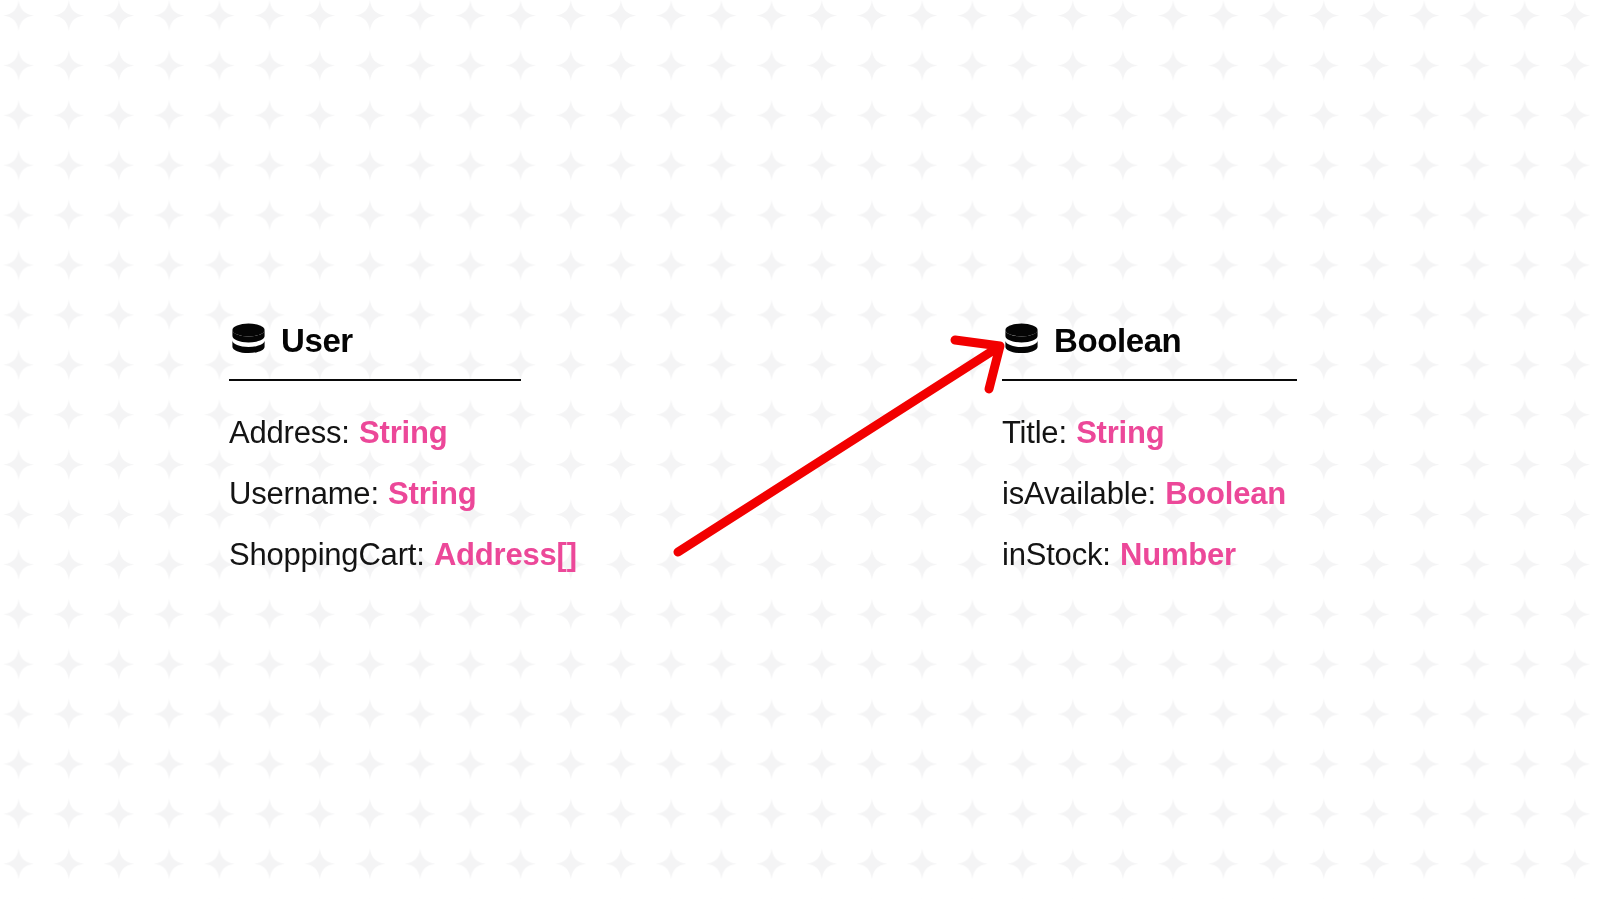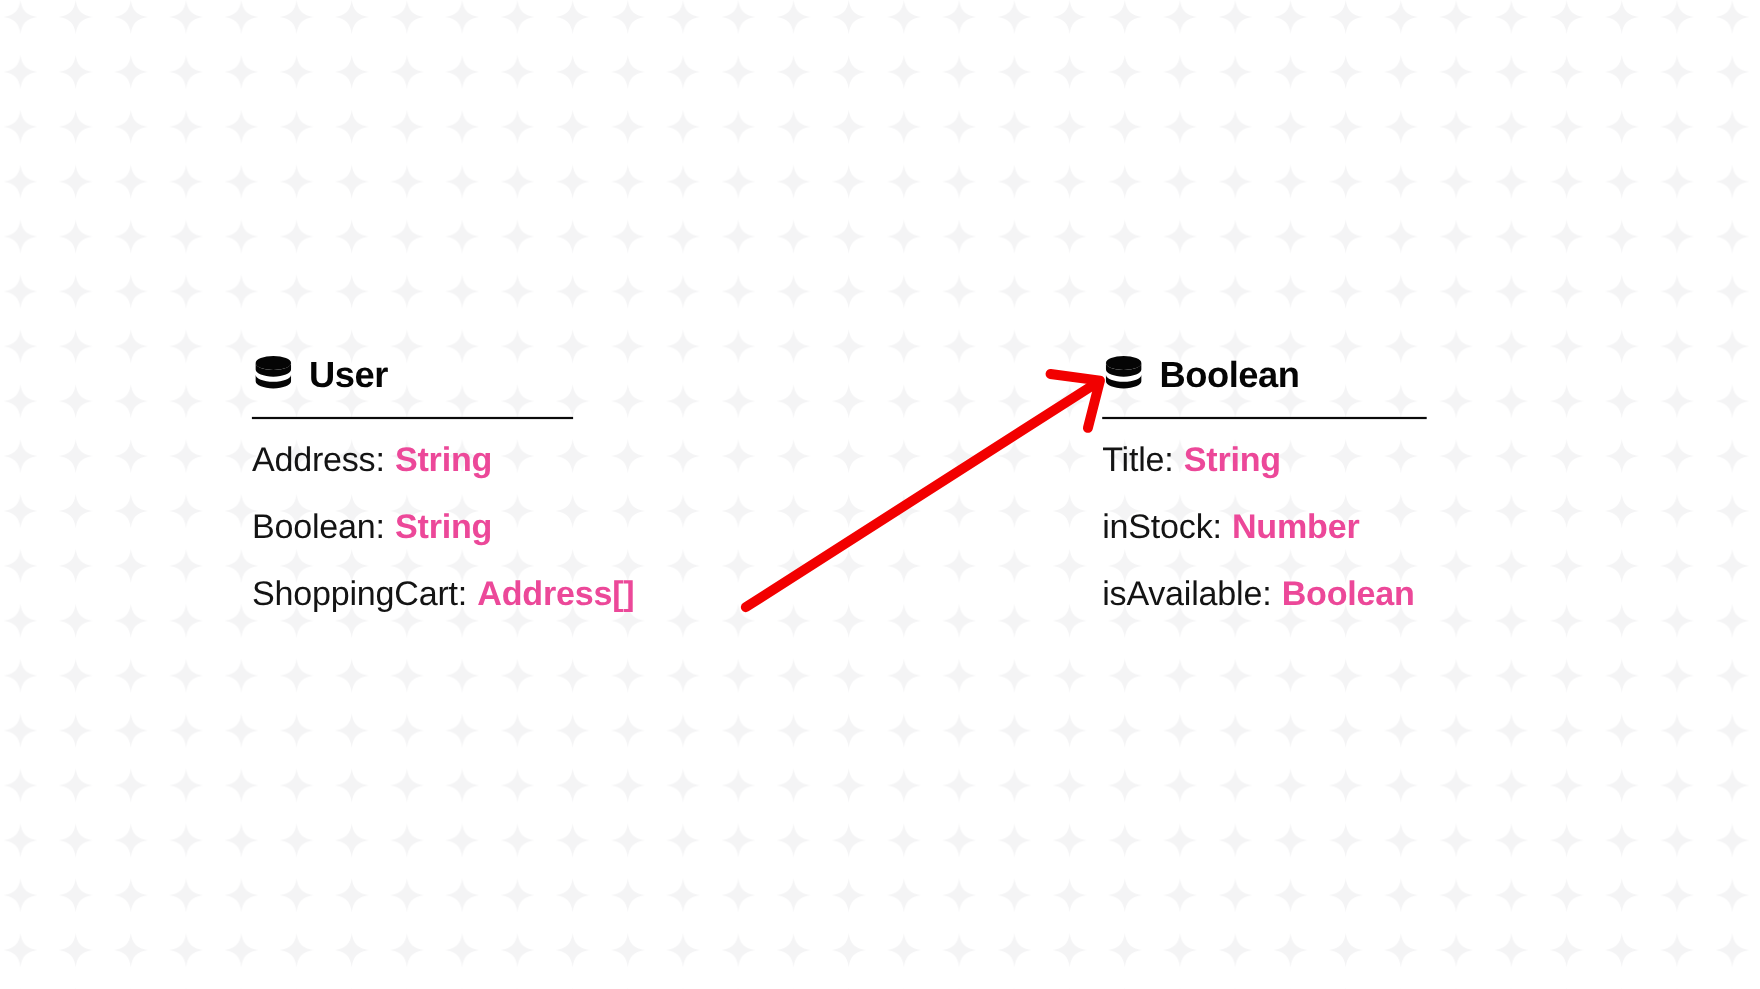--- a/index.html
+++ b/index.html
@@ -73,21 +73,21 @@
   }
   #entity-user .entity-divider    { width: 292px; }
   #entity-product .entity-divider { width: 295px; }
 
   .attr-list {
     margin-top: 6px;
   }
   .attr-row {
     height: 61px;
     display: flex;
-    align-items: center;
+    align-items: flex-end;
     white-space: nowrap;
     font-size: 31px;
     line-height: 1;
     color: #111111;
     letter-spacing: -0.2px;
   }
   .attr-name {
     font-weight: 400;
     color: #141414;
   }
@@ -132,21 +132,21 @@
       </svg>
       <span class="entity-title">User</span>
     </div>
     <div class="entity-divider"></div>
     <div class="attr-list">
       <div class="attr-row">
         <span class="attr-name">Address:</span>
         <span class="attr-type">String</span>
       </div>
       <div class="attr-row">
-        <span class="attr-name">Boolean:</span>
+        <span class="attr-name">Username:</span>
         <span class="attr-type">String</span>
       </div>
       <div class="attr-row">
         <span class="attr-name">ShoppingCart:</span>
         <span class="attr-type">Address[]</span>
       </div>
     </div>
   </div>
 
   <div class="entity" id="entity-product">
@@ -158,26 +158,26 @@
       </svg>
       <span class="entity-title">Boolean</span>
     </div>
     <div class="entity-divider"></div>
     <div class="attr-list">
       <div class="attr-row">
         <span class="attr-name">Title:</span>
         <span class="attr-type">String</span>
       </div>
       <div class="attr-row">
+        <span class="attr-name">isAvailable:</span>
+        <span class="attr-type">Boolean</span>
+      </div>
+      <div class="attr-row">
         <span class="attr-name">inStock:</span>
         <span class="attr-type">Number</span>
-      </div>
-      <div class="attr-row">
-        <span class="attr-name">isAvailable:</span>
-        <span class="attr-type">Boolean</span>
       </div>
     </div>
   </div>
 
 </div>
 
 <svg id="relation-arrow" viewBox="0 0 1600 899" xmlns="http://www.w3.org/2000/svg">
   <g>
     <path d="M678 552 L997 348" stroke="#f20000" stroke-width="9" stroke-linecap="round" fill="none"></path>
     <path d="M955 340 L1000 346 L989 389" stroke="#f20000" stroke-width="9" stroke-linecap="round" stroke-linejoin="round" fill="none"></path>

